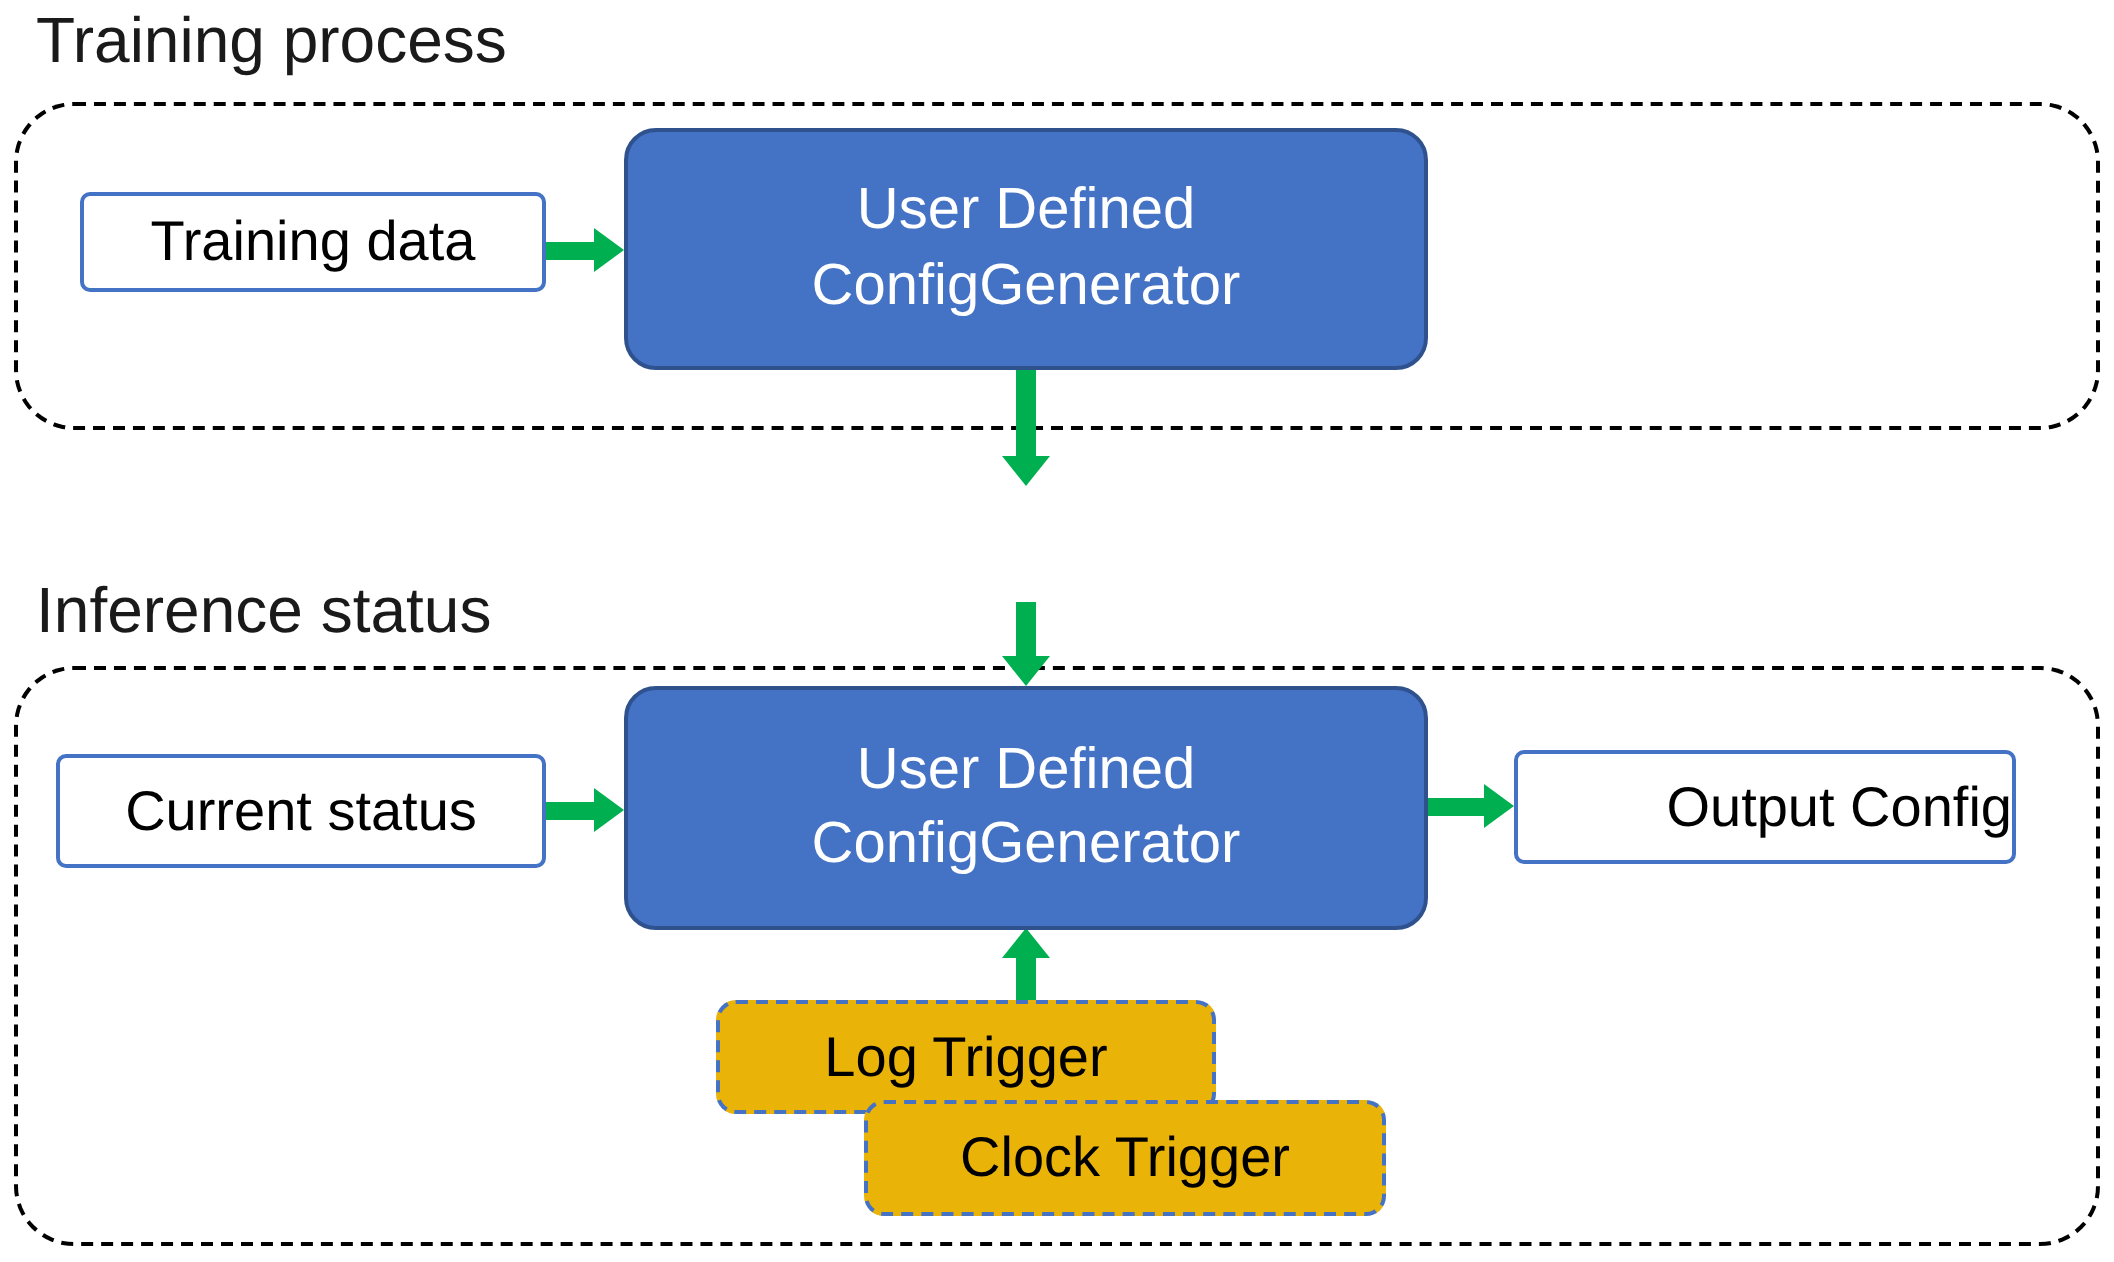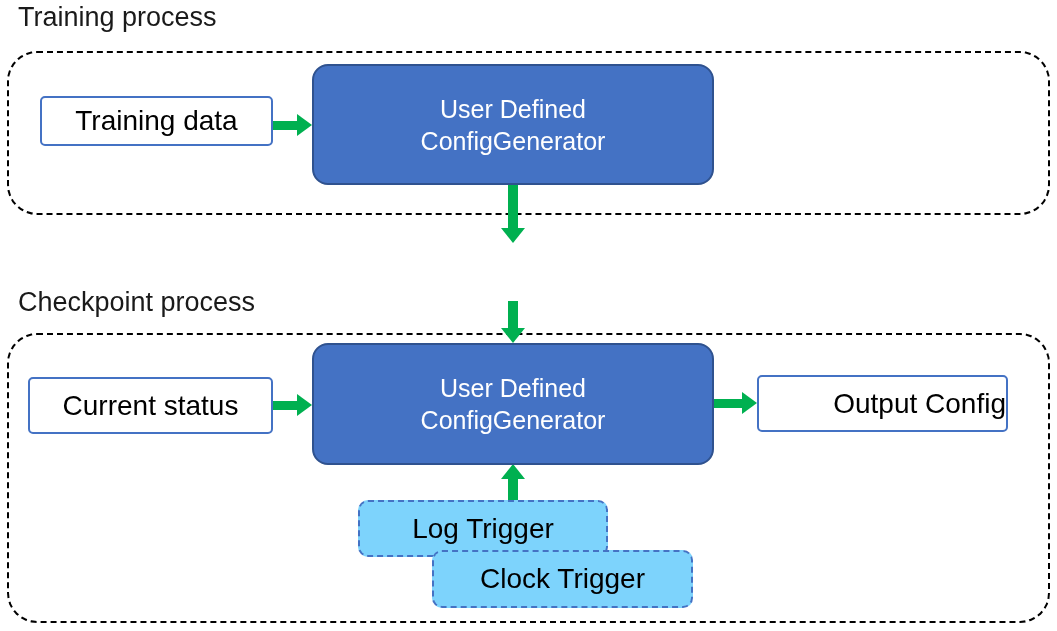--- a/index.html
+++ b/index.html
@@ -19,21 +19,21 @@
   }
   .canvas{
     position:relative;
     width:1057px;
     height:631px;
     background:#fff;
     overflow:hidden;
   }
   .section-label{
     position:absolute;
-    font-size:27px;
+    font-size:32px;
     line-height:1.15;
     color:var(--label-text);
     white-space:nowrap;
   }
   .dashed-container{
     position:absolute;
     border:2.5px dashed var(--container-dash);
     border-radius:30px;
     background:transparent;
   }
@@ -53,28 +53,28 @@
   .node{
     position:absolute;
     background:var(--node-fill);
     border:2px solid var(--node-border);
     border-radius:16px;
     display:flex;
     flex-direction:column;
     align-items:center;
     justify-content:center;
     color:var(--node-text);
-    font-size:25px;
+    font-size:29px;
     line-height:1.28;
     text-align:center;
     z-index:3;
   }
   .trigger-box{
     position:absolute;
-    background:#7dd3fc;
+    background:#eab308;
     border:2px dashed var(--outline-blue);
     border-radius:10px;
     display:flex;
     align-items:center;
     justify-content:center;
     font-size:28px;
     color:#000;
     white-space:nowrap;
   }
   .arrow-right{
@@ -166,21 +166,21 @@
     <div class="shaft"></div>
     <div class="head"></div>
   </div>
 
 
   <div class="arrow-down" id="arrow-checkpoint-to-gen">
     <div class="shaft"></div>
     <div class="head"></div>
   </div>
 
-  <div class="section-label" id="inference-label">Checkpoint process</div>
+  <div class="section-label" id="inference-label">Inference status</div>
 
   <div class="dashed-container" id="inference-container"></div>
 
   <div class="io-box" id="current-status-box">
       <span>Current status</span>
     </div>
 
   <div class="arrow-right" id="arrow-inference-input">
     <div class="shaft"></div>
     <div class="head"></div>

